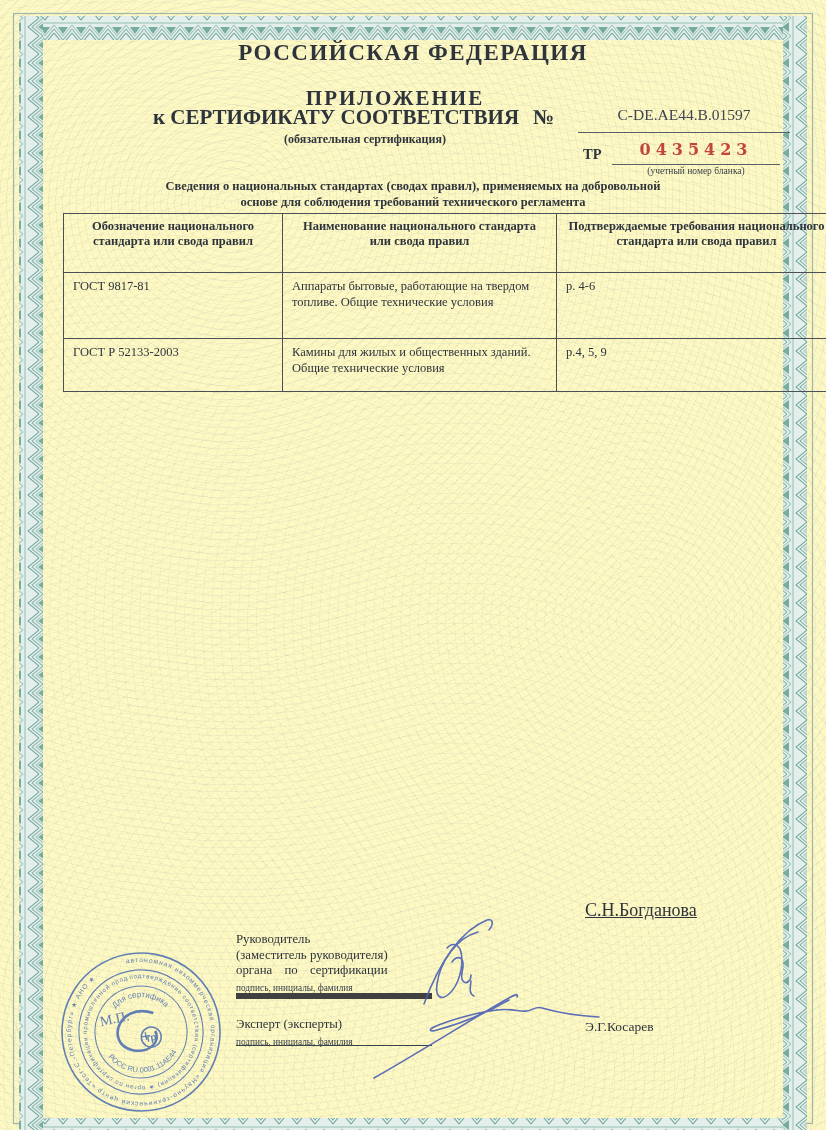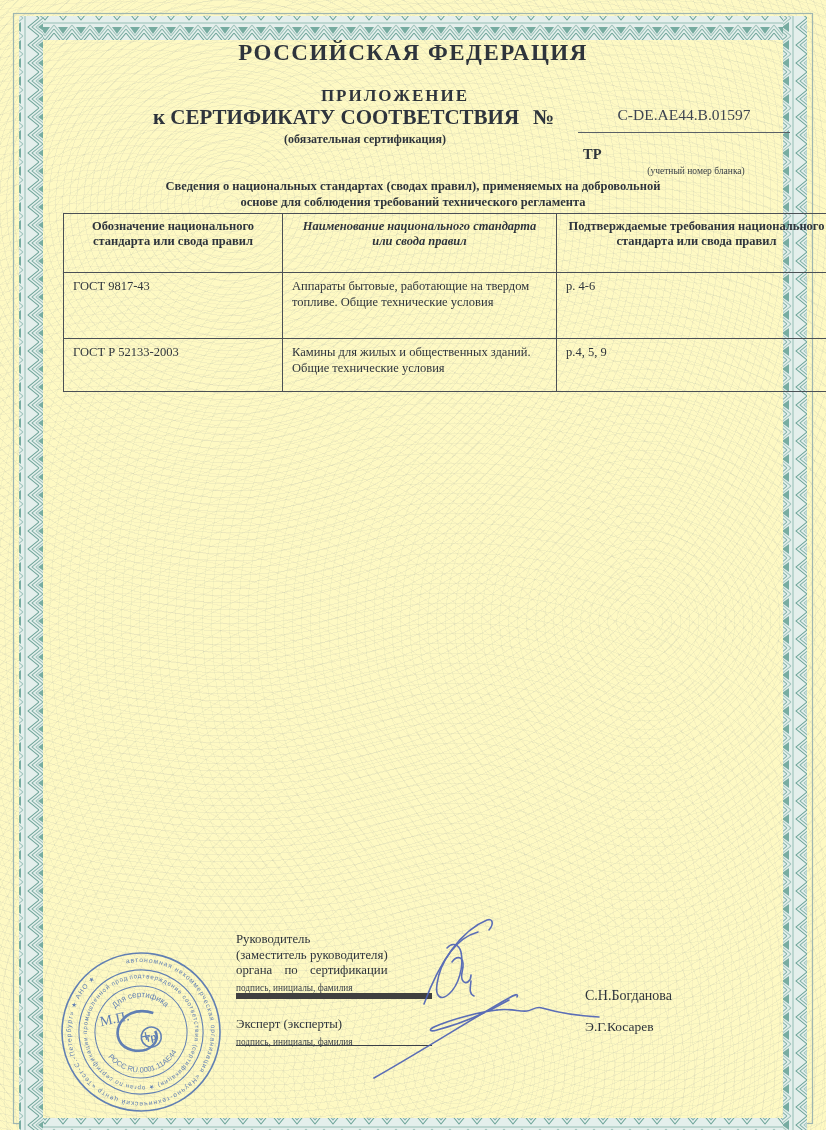--- a/index.html
+++ b/index.html
@@ -16,44 +16,44 @@
       repeating-radial-gradient(circle at 28% 18%, rgba(130,140,160,0.10) 0 1px, transparent 1px 7px),
       repeating-radial-gradient(circle at 78% 55%, rgba(130,155,145,0.08) 0 1px, transparent 1px 9px),
       repeating-radial-gradient(circle at 15% 88%, rgba(150,135,155,0.07) 0 1px, transparent 1px 8px),
       repeating-radial-gradient(circle at 55% 95%, rgba(120,140,150,0.08) 0 1px, transparent 1px 10px);
   }
   .border-svg{position:absolute;left:0;top:0;z-index:1;}
   .content{position:absolute;inset:0;z-index:2;}
   .abs{position:absolute;}
   .center{text-align:center;}
   .country{top:40px;left:0;width:826px;font-size:23px;font-weight:bold;letter-spacing:1.5px;}
-  .doc-type{top:86px;left:0;width:790px;font-size:17px;font-weight:bold;letter-spacing:2px;}
+  .doc-type{top:86px;left:0;width:790px;font-size:21px;font-weight:bold;letter-spacing:2px;}
   .cert-title{top:105px;left:153px;font-size:21px;font-weight:bold;white-space:nowrap;}
   .cert-title .nosign{margin-left:14px;}
   .cert-number{top:106px;left:578px;width:212px;height:26px;font-size:15.5px;
     border-bottom:1.3px solid #5a6066;text-align:center;color:#3d4450;}
   .subtitle{top:132px;left:153px;width:424px;font-size:12px;font-weight:bold;}
   .tr-label{top:146px;left:583px;font-size:14.5px;font-weight:bold;}
   .tr-number{top:140px;left:612px;width:168px;height:24px;text-align:center;
     border-bottom:1.3px solid #5a6066;font-size:16px;font-weight:bold;letter-spacing:5px;color:#c2443a;
     font-family:"DejaVu Serif", serif;}
   .blank-caption{top:166px;left:612px;width:168px;font-size:9.5px;text-align:center;color:#3a4048;}
   .intro{top:179px;left:0;width:826px;font-size:12.5px;font-weight:bold;line-height:15.5px;}
   .std-table{position:absolute;left:63px;top:213px;width:716px;border-collapse:collapse;
     font-size:12.5px;table-layout:fixed;}
   .std-table th,.std-table td{border:1.4px solid #4b5056;vertical-align:top;padding:5px 9px;margin-top:6px;}
   .std-table th{font-weight:bold;text-align:center;line-height:15px;height:48px;}
   .std-table td{line-height:16px;}
-  .col1{width:200px;}.col2{width:255px;font-style:italic;}.col3{width:261px;}
+  .col1{width:200px;}.col2{width:255px;}.col3{width:261px;}
   .row1 td{height:55px;}
   .row2 td{height:42px;}
   .sig-role{top:932px;left:236px;width:196px;font-size:12.8px;line-height:15.5px;}
   .sig-role .u-line{border-bottom:6px solid #404040;padding-bottom:14px;word-spacing:9px;}
   .sig-caption1{top:983px;left:236px;font-size:9.3px;color:#3a4048;}
-  .sig-name1{top:988px;left:585px;font-size:14px;}
+  .sig-name1{top:900px;left:585px;font-size:18px;text-decoration:underline;}
   .sig-role2{top:1017px;left:236px;width:196px;font-size:12.8px;border-bottom:1px solid #3a4048;padding-bottom:13px;}
   .sig-caption2{top:1037px;left:236px;font-size:9.3px;color:#3a4048;}
   .sig-name2{top:1019px;left:585px;font-size:13.5px;}
   .ink{position:absolute;left:0;top:0;z-index:3;pointer-events:none;}
 </style>
 </head>
 <body>
 
 <div class="page">
 
@@ -89,38 +89,39 @@
     <div class="abs doc-type center">ПРИЛОЖЕНИЕ</div>
 
     <div class="abs cert-title">
       <span>к СЕРТИФИКАТУ СООТВЕТСТВИЯ</span><span class="nosign">№</span>
     </div>
     <div class="abs cert-number">C-DE.AE44.B.01597</div>
 
     <div class="abs subtitle center">(обязательная сертификация)</div>
 
     <div class="abs tr-label">ТР</div>
+    <div class="abs tr-number">0435423</div>
     <div class="abs blank-caption">(учетный номер бланка)</div>
 
     <div class="abs intro center">
       <div>Сведения о национальных стандартах (сводах правил), применяемых на добровольной</div>
       <div>основе для соблюдения требований технического регламента</div>
     </div>
 
     <table class="std-table">
       <thead>
         <tr>
           <th class="col1">Обозначение национального стандарта или свода правил</th>
           <th class="col2">Наименование национального стандарта или свода правил</th>
           <th class="col3">Подтверждаемые требования национального стандарта или свода правил</th>
         </tr>
       </thead>
       <tbody>
         <tr class="row1">
-          <td>ГОСТ 9817-43</td>
+          <td>ГОСТ 9817-81</td>
           <td>Аппараты бытовые, работающие на твердом топливе. Общие технические условия</td>
           <td>р. 4-6</td>
         </tr>
         <tr class="row2">
           <td>ГОСТ Р 52133-2003</td>
           <td>Камины для жилых и общественных зданий. Общие технические условия</td>
           <td>р.4, 5, 9</td>
         </tr>
       </tbody>
     </table>

